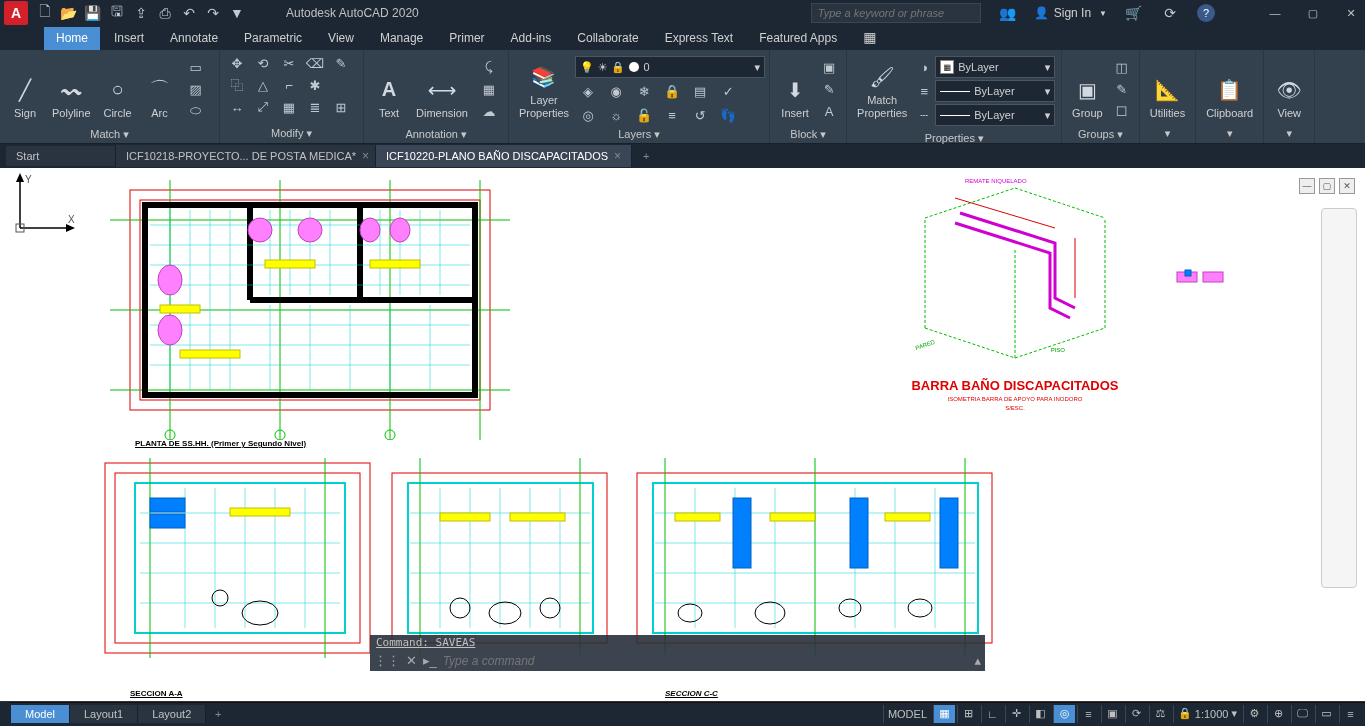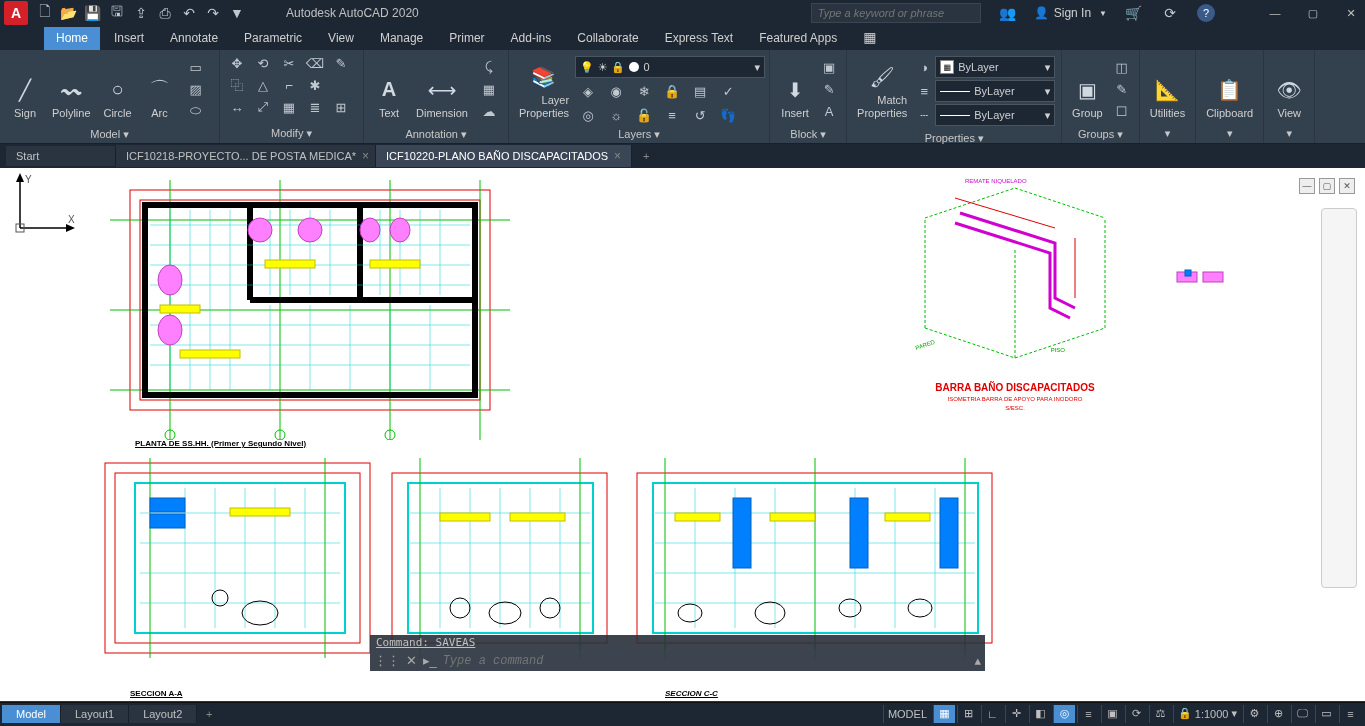--- a/index.html
+++ b/index.html
@@ -23,21 +23,21 @@
 .menu-tab { padding: 4px 12px 5px; color: #d0d0d0; font-size: 12px; cursor: pointer; }
 .menu-tab.active { background: #4a8fd4; color: #fff; }
 
 
 .ribbon { height: 94px; background: #33404e; display: flex; border-bottom: 1px solid #1a2028; }
 .panel { border-right: 1px solid #2a3541; display: flex; flex-direction: column; padding: 2px 4px 0; }
 .panel-body { flex: 1; display: flex; align-items: flex-start; }
 .panel-label { text-align: center; font-size: 11px; color: #c8c8c8; padding: 2px 0 3px; cursor: pointer; }
 .big-btn { display: flex; flex-direction: column; align-items: center; justify-content: flex-end; padding: 2px 6px; gap: 2px; cursor: pointer; min-width: 42px; height: 70px; }
 .big-btn .ico { width: 30px; height: 30px; display: flex; align-items: center; justify-content: center; font-size: 20px; color: #d0d8e0; }
-.big-btn .lbl { font-size: 11px; color: #d0d0d0; text-align: right; line-height: 1.2; }
+.big-btn .lbl { font-size: 11px; color: #d0d0d0; text-align: center; line-height: 1.2; }
 .tool-grid { display: flex; flex-wrap: wrap; width: auto; }
 .small-btn { width: 26px; height: 22px; display: flex; align-items: center; justify-content: center; color: #c0c8d0; cursor: pointer; font-size: 13px; }
 .layer-row { display: flex; align-items: center; gap: 2px; height: 22px; }
 .layer-combo { background: #1d2733; border: 1px solid #4a5560; width: 190px; height: 22px; display: flex; align-items: center; padding: 0 4px; color: #d0d0d0; font-size: 11px; gap: 4px; }
 .dot { width: 10px; height: 10px; border-radius: 50%; }
 .prop-combo { background: #1d2733; border: 1px solid #4a5560; height: 22px; width: 120px; display: flex; align-items: center; padding: 0 4px; color: #d0d0d0; font-size: 11px; }
 .prop-swatch { width: 14px; height: 14px; border: 1px solid #888; margin-right: 4px; background: #fff; display: flex; align-items: center; justify-content: center; }
 
 
 .filetabs { height: 24px; background: #1d2733; display: flex; align-items: center; padding-left: 6px; }
@@ -69,25 +69,25 @@
 .mag { stroke: #d000d0; fill: none; }
 .blk { stroke: #000; fill: none; }
 .bluefill { fill: #0080ff; stroke: #0060c0; }
 .yellow { fill: #ffff00; stroke: #c0c000; }
 .magfill { fill: #ff80ff; stroke: #c040c0; }
 
 
 .cmdline { position: absolute; bottom: 30px; left: 370px; height: 36px; width: 615px; z-index: 5; }
 .cmd-hist { background: rgba(40,48,58,0.9); color: #c0c0c0; font-family: monospace; font-size: 11px; padding: 1px 6px; height: 15px; text-decoration: underline; }
 .cmd-input { background: rgba(50,58,70,0.95); height: 21px; display: flex; align-items: center; padding: 0 4px; gap: 6px; }
-.cmd-input input { flex: 1; background: transparent; border: none; color: #e5e5e5; font-style: italic; font-family: Liberation Mono, monospace; font-size: 12px; outline: none; }
+.cmd-input input { flex: 1; background: transparent; border: none; color: #e5e5e5; font-style: italic; font-family: Liberation Sans, sans-serif; font-size: 12px; outline: none; }
 .cmd-icon { color: #aaa; font-size: 13px; cursor: pointer; }
 
 
-.layouttabs { height: 22px; background: #1d2733; display: flex; align-items: center; padding-left: 2px; border-top: 1px solid #111; }
+.layouttabs { height: 22px; background: #1d2733; display: flex; align-items: center; padding-left: 2px; border-top: 1px solid #111; margin-left: 9px; }
 .ltab { padding: 3px 14px; background: #2a3441; color: #c0c0c0; font-size: 11px; border-right: 1px solid #1a2028; cursor: pointer; }
 .ltab.active { background: #4a8fd4; color: #fff; }
 .ltab-add { width: 24px; text-align: center; color: #888; cursor: pointer; }
 .statusbar-right { margin-left: auto; display: flex; align-items: center; gap: 2px; padding-right: 4px; }
 .sb-btn { min-width: 22px; height: 18px; display: flex; align-items: center; justify-content: center; color: #c0c0c0; cursor: pointer; padding: 0 4px; font-size: 11px; border-left: 1px solid #3a4452; }
 .sb-btn.on { background: #4a8fd4; color: #fff; }
 </style>
 </head>
 <body>
 
@@ -157,21 +157,21 @@
       <div class="big-btn">
           <div class="ico">⌒</div>
           <div class="lbl">Arc</div>
         </div>
       <div style="display:flex;flex-direction:column;padding:4px 2px">
         <div class="small-btn">▭</div>
         <div class="small-btn">▨</div>
         <div class="small-btn">⬭</div>
       </div>
     </div>
-    <div class="panel-label">Model ▾</div>
+    <div class="panel-label">Match ▾</div>
   </div>
 
   <div class="panel" style="min-width:135px">
     <div class="panel-body">
       <div class="tool-grid" style="width:135px">
         <div class="small-btn">✥</div>
         <div class="small-btn">⟲</div>
         <div class="small-btn">✂</div>
         <div class="small-btn">⌫</div>
         <div class="small-btn">✎</div>
@@ -442,21 +442,21 @@
       </g>
       <path class="mag" d="M55 35 L150 65 L150 120 L170 130" stroke-width="3" fill="none"></path>
       <path class="mag" d="M50 45 L145 75 L145 130 L165 140" stroke-width="3" fill="none"></path>
 
       <line class="red" x1="50" y1="20" x2="150" y2="50"></line>
         <line class="red" x1="170" y1="60" x2="170" y2="120"></line>
     </svg>
     <div style="position:absolute;top:0;left:60px;font-size:6px;color:#d000d0">REMATE NIQUELADO</div>
     <div style="position:absolute;bottom:60px;left:10px;font-size:6px;color:#00a000;transform:rotate(-20deg)">PARED</div>
     <div style="position:absolute;bottom:55px;right:60px;font-size:6px;color:#00a000">PISO</div>
-    <div style="position:absolute;bottom:15px;width:100%;text-align:center;font-size:10px;color:#e00000;font-weight:bold">BARRA  BAÑO  DISCAPACITADOS</div>
+    <div style="position:absolute;bottom:15px;width:100%;text-align:center;font-size:13px;color:#e00000;font-weight:bold">BARRA  BAÑO  DISCAPACITADOS</div>
     <div style="position:absolute;bottom:6px;width:100%;text-align:center;font-size:6px;color:#e00000">ISOMETRIA BARRA DE APOYO PARA INODORO</div>
     <div style="position:absolute;bottom:-3px;width:100%;text-align:center;font-size:6px;color:#e00000">S/ESC.</div>
   </div>
 
   <div class="dwg" style="top:100px;right:130px;width:60px;height:20px">
     <svg viewBox="0 0 60 20">
         <rect x="2" y="4" width="20" height="10" class="magfill"></rect>
         <rect x="28" y="4" width="20" height="10" class="magfill"></rect>
         <rect x="10" y="2" width="6" height="6" class="bluefill"></rect>
       </svg>

